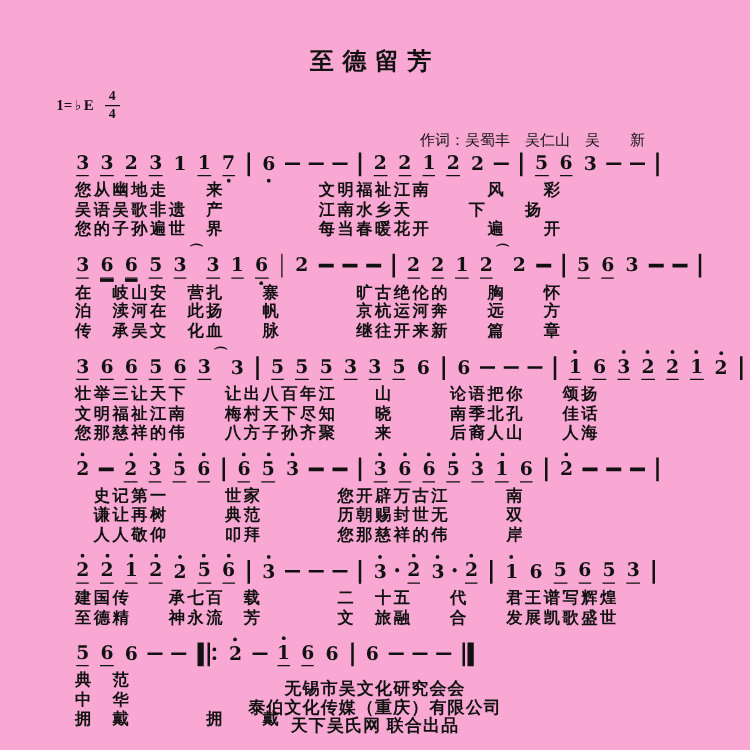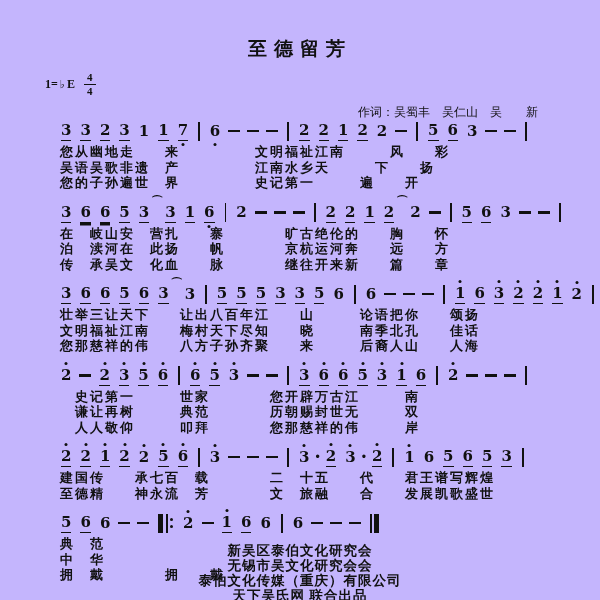--- a/index.html
+++ b/index.html
@@ -1,40 +1,40 @@
 <!DOCTYPE html>
 <html><head>
 <meta charset="utf-8">
 <style>
   html,body{margin:0;padding:0;background:#e8e8e8;}
   .page{
     position:relative;
     width:600px;height:600px;
     margin:0 auto;
-    background:#c4b5fd;
+    background:#f9a8d4;
     font-family:"Liberation Serif","DejaVu Serif",serif;
     color:#111;
     overflow:hidden;
   }
   .title{
     position:absolute;top:36px;left:0;right:0;
     text-align:center;
     font-size:19px;font-weight:600;letter-spacing:7px;
   }
   .keysig{
     position:absolute;top:72px;left:45px;
     font-size:12px;font-weight:bold;
     display:flex;align-items:center;gap:2px;
   }
   .flat{font-size:11px;}
   .meter{display:inline-flex;flex-direction:column;align-items:center;font-size:11px;line-height:1;margin-left:7px;}
   .meter .mtop{border-bottom:1.2px solid #111;padding:0 3px 1px;}
   .meter .mbot{padding-top:1px;}
   .credits{
-    position:absolute;top:72px;left:358px;
+    position:absolute;top:72px;left:336px;
     font-size:12px;line-height:16px;white-space:pre;
   }
   .systems{position:absolute;top:118px;left:60px;right:28px;}
   .system{margin-bottom:9px;}
   .notes{
     display:flex;align-items:center;gap:7px;
     height:26px;
     font-family:"DejaVu Serif",serif;font-weight:bold;font-size:15px;
   }
   .note{position:relative;display:inline-block;padding:0 1px;}
@@ -111,21 +111,21 @@
           <span class="bar"></span>
           <span class="note u1"><span class="digit">5</span></span>
           <span class="note u1"><span class="digit">6</span></span>
           <span class="note"><span class="digit">3</span></span>
           <span class="dash"></span>
           <span class="dash"></span>
           <span class="bar"></span>
         </div>
       <div class="lyrics">您从幽地走　　来　　　　　文明福祉江南　　　风　　彩</div>
       <div class="lyrics">吴语吴歌非遗　产　　　　　江南水乡天　　　下　　扬</div>
-      <div class="lyrics">您的子孙遍世　界　　　　　史记第一　　　遍　　开</div>
+      <div class="lyrics">您的子孙遍世　界　　　　　每当春暖花开　　　遍　　开</div>
     </div>
 
     <div class="system">
       <div class="notes">
           <span class="note u1"><span class="digit">3</span></span>
           <span class="note u2"><span class="digit">6</span></span>
           <span class="note u2"><span class="digit">6</span></span>
           <span class="note u1"><span class="digit">5</span></span>
           <span class="note u1"><span class="digit">3</span></span>
           <span class="arc">⌒</span>
@@ -295,19 +295,18 @@
           </span>
         </div>
       <div class="lyrics">典　范</div>
       <div class="lyrics">中　华</div>
       <div class="lyrics">拥　戴　　　　拥　　戴</div>
     </div>
 
   </div>
 
   <div class="footer">
-    <div>新吴区泰伯文化研究会</div>
     <div>无锡市吴文化研究会会</div>
     <div>泰伯文化传媒（重庆）有限公司</div>
     <div>天下吴氏网 联合出品</div>
   </div>
 
 </div>
 
 </body></html>

